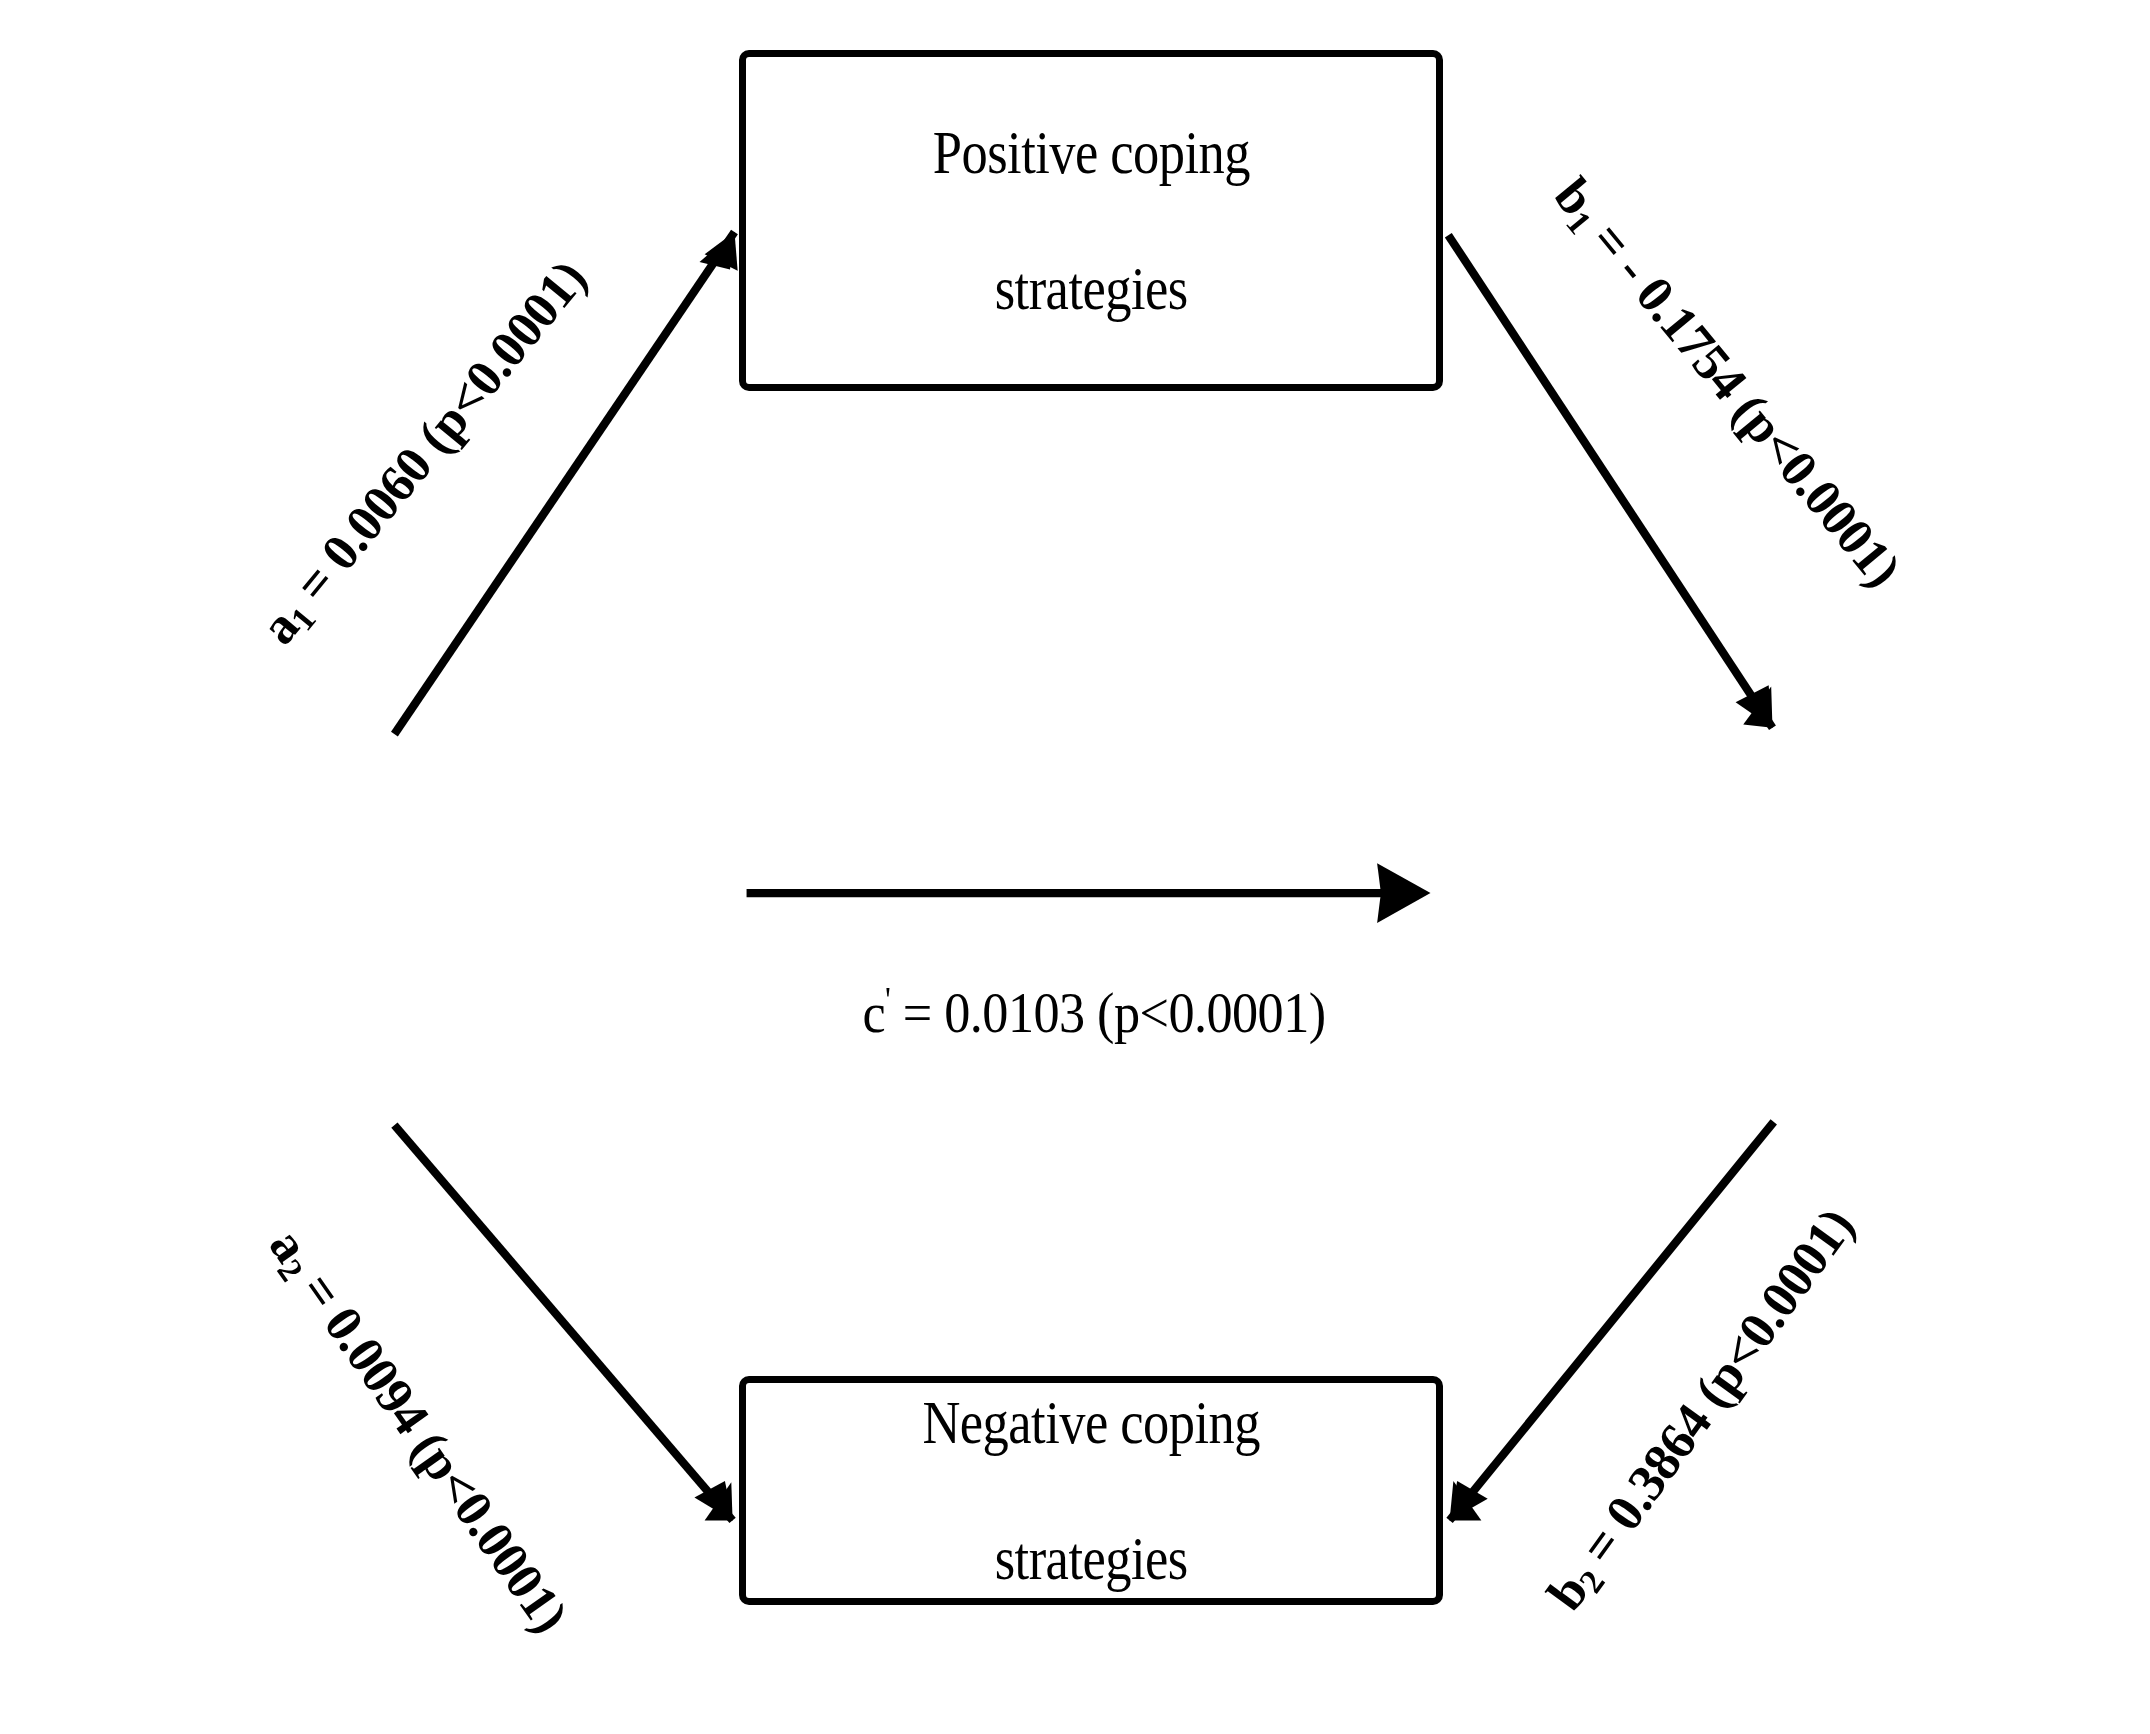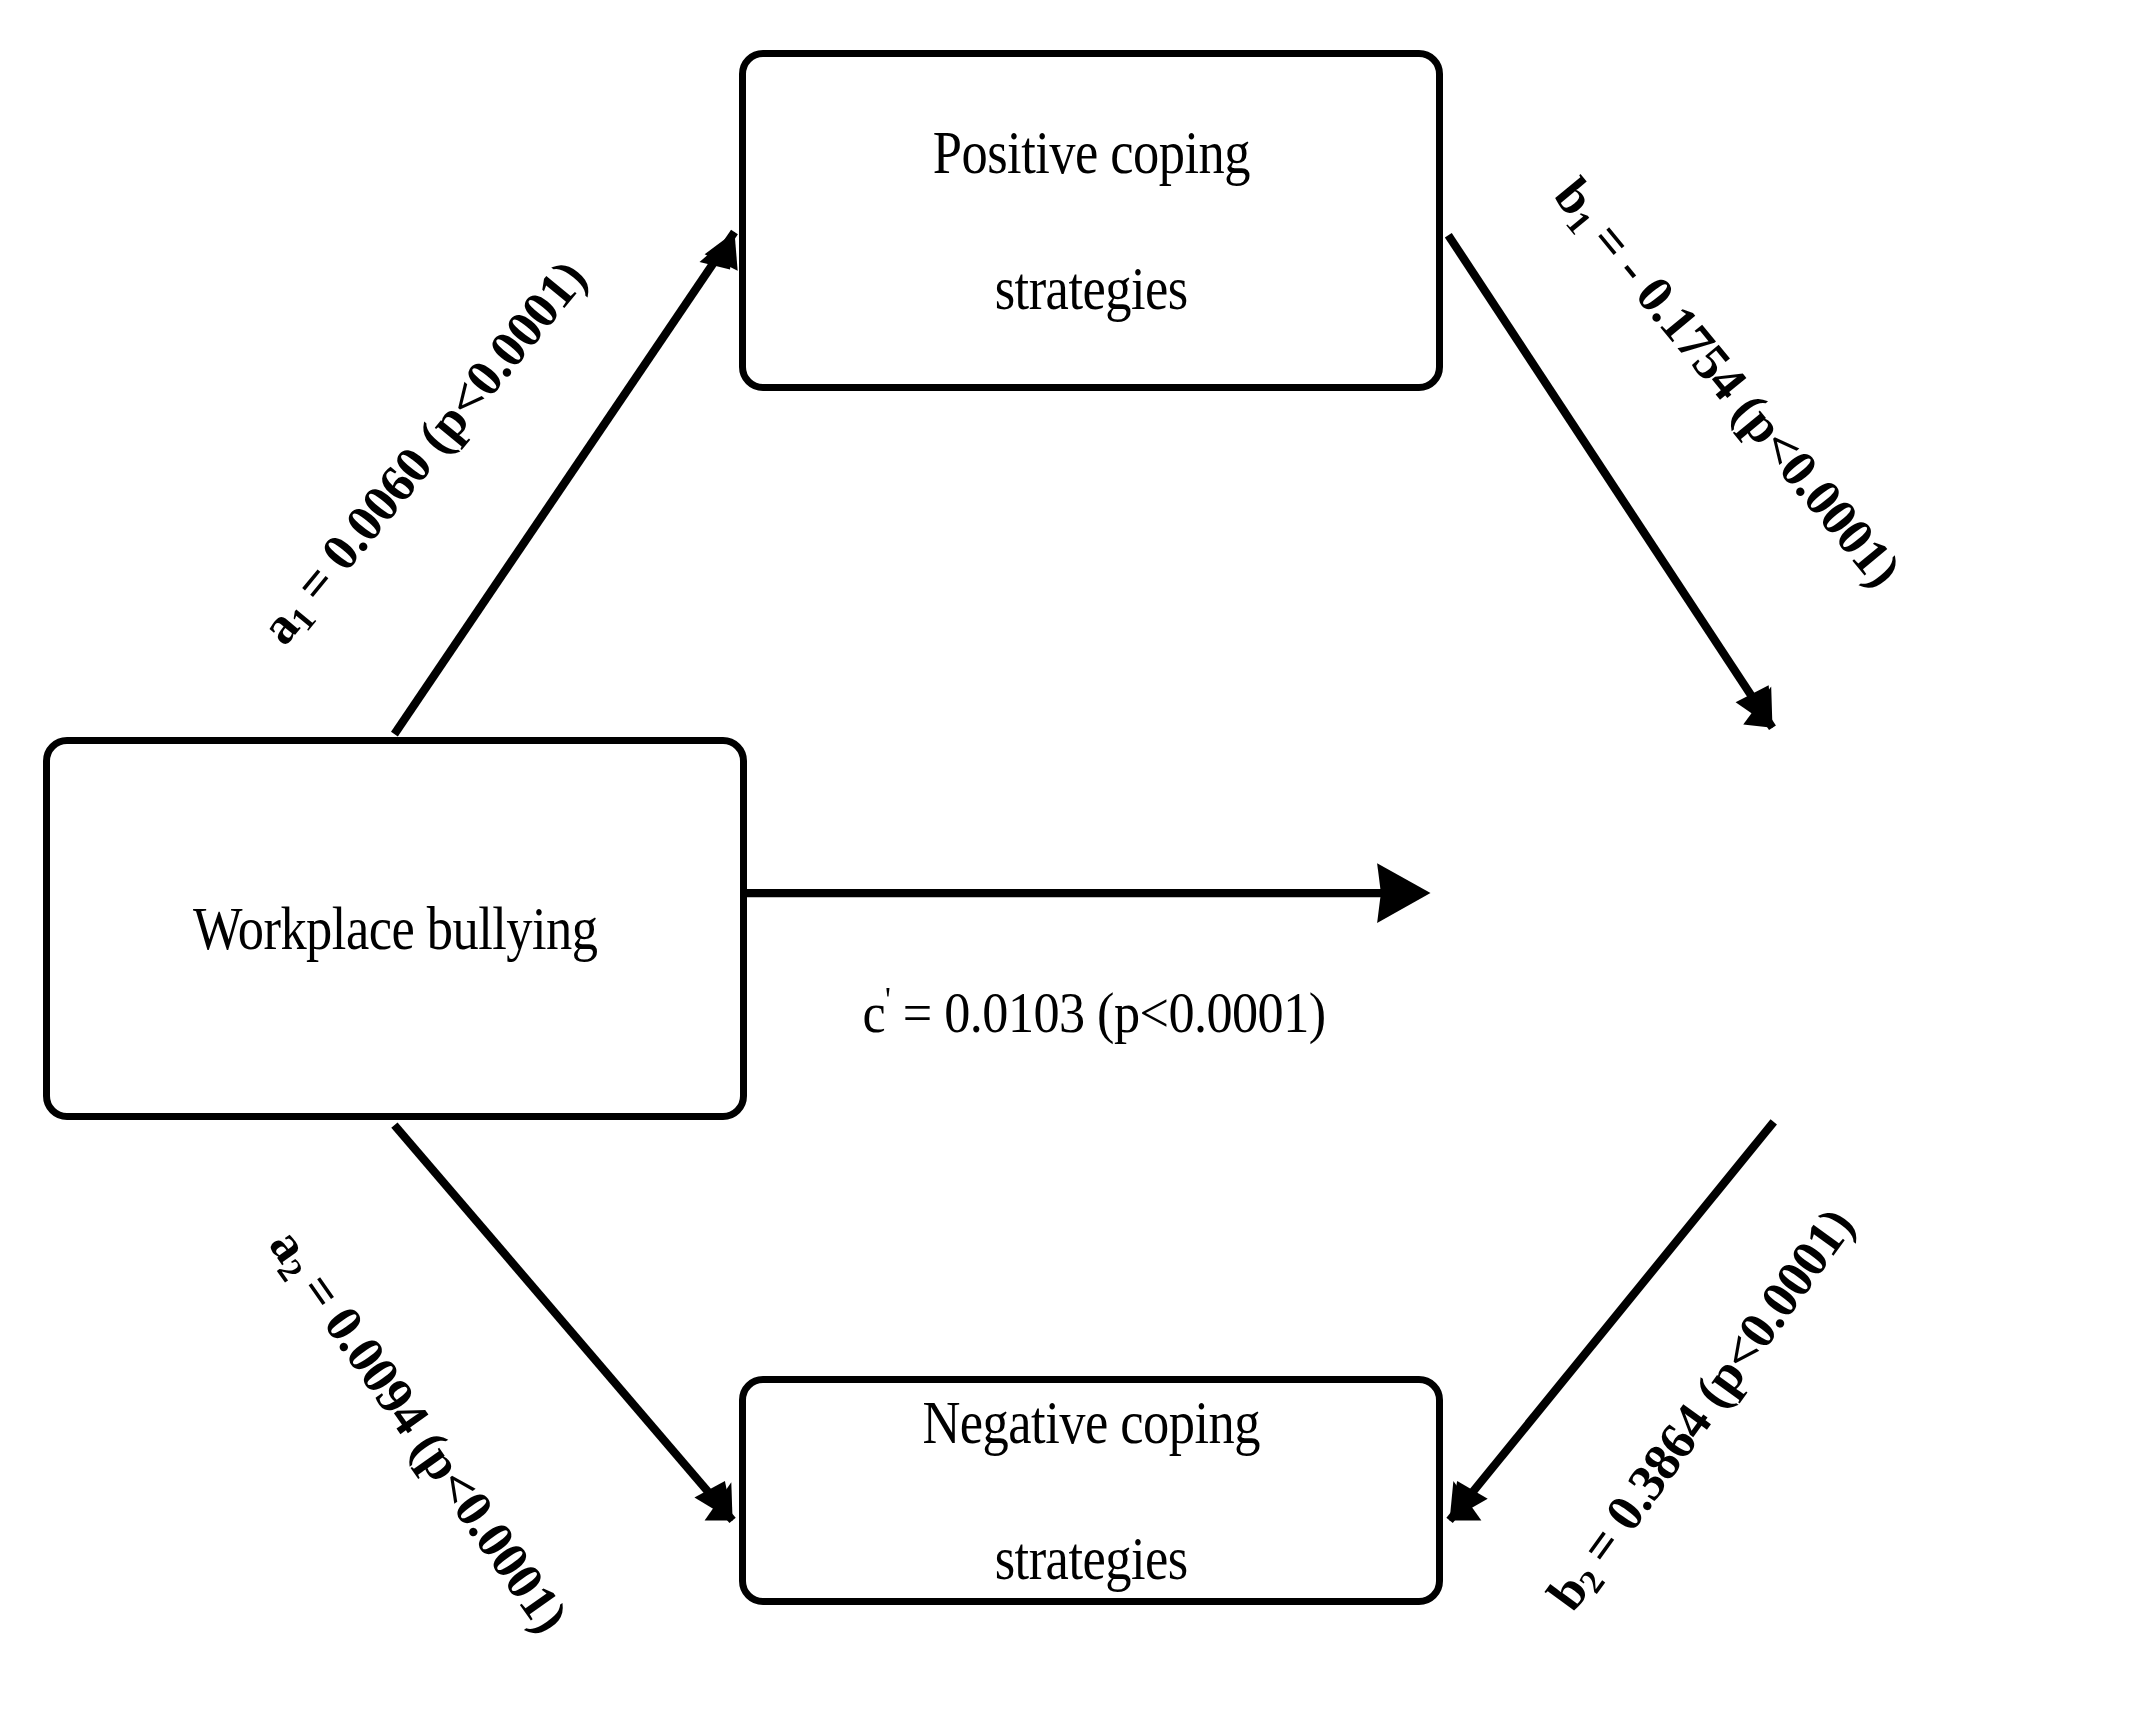--- a/index.html
+++ b/index.html
@@ -16,21 +16,21 @@
     overflow: hidden;
     font-family: "Liberation Serif", "DejaVu Serif", serif;
     color: #000000;
   }
 
   
   .node {
     position: absolute;
     box-sizing: border-box;
     border: 7px solid #000000;
-    border-radius: 24px;
+    border-radius: 10px;
     background: #ffffff;
     display: flex;
     flex-direction: column;
     align-items: center;
     justify-content: center;
     text-align: center;
     z-index: 3;
   }
   .node-line {
     font-family: "Liberation Serif", "DejaVu Serif", serif;
@@ -134,23 +134,20 @@
       <polygon points="2280,2392 2292,2330 2340,2358" fill="#000000"></polygon>
       <polygon points="2280,2392 2286,2330 2330,2392" fill="#000000"></polygon>
     </g>
   </svg>
 
   <div class="node" id="node-positive">
     <div class="node-line">Positive coping</div>
     <div class="node-line">strategies</div>
   </div>
 
-  <div class="node" id="node-bullying">
-    <div class="node-line">Workplace bullying</div>
-  </div>
 
 
   <div class="node" id="node-negative">
     <div class="node-line">Negative coping</div>
     <div class="node-line">strategies</div>
   </div>
 
   <div class="plabel" id="label-a1"><span>a</span><sub>1</sub><span> = 0.0060 (p&lt;0.0001)</span></div>
 
   <div class="plabel" id="label-b1"><span>b</span><sub>1</sub><span> = - 0.1754 (p&lt;0.0001)</span></div>

